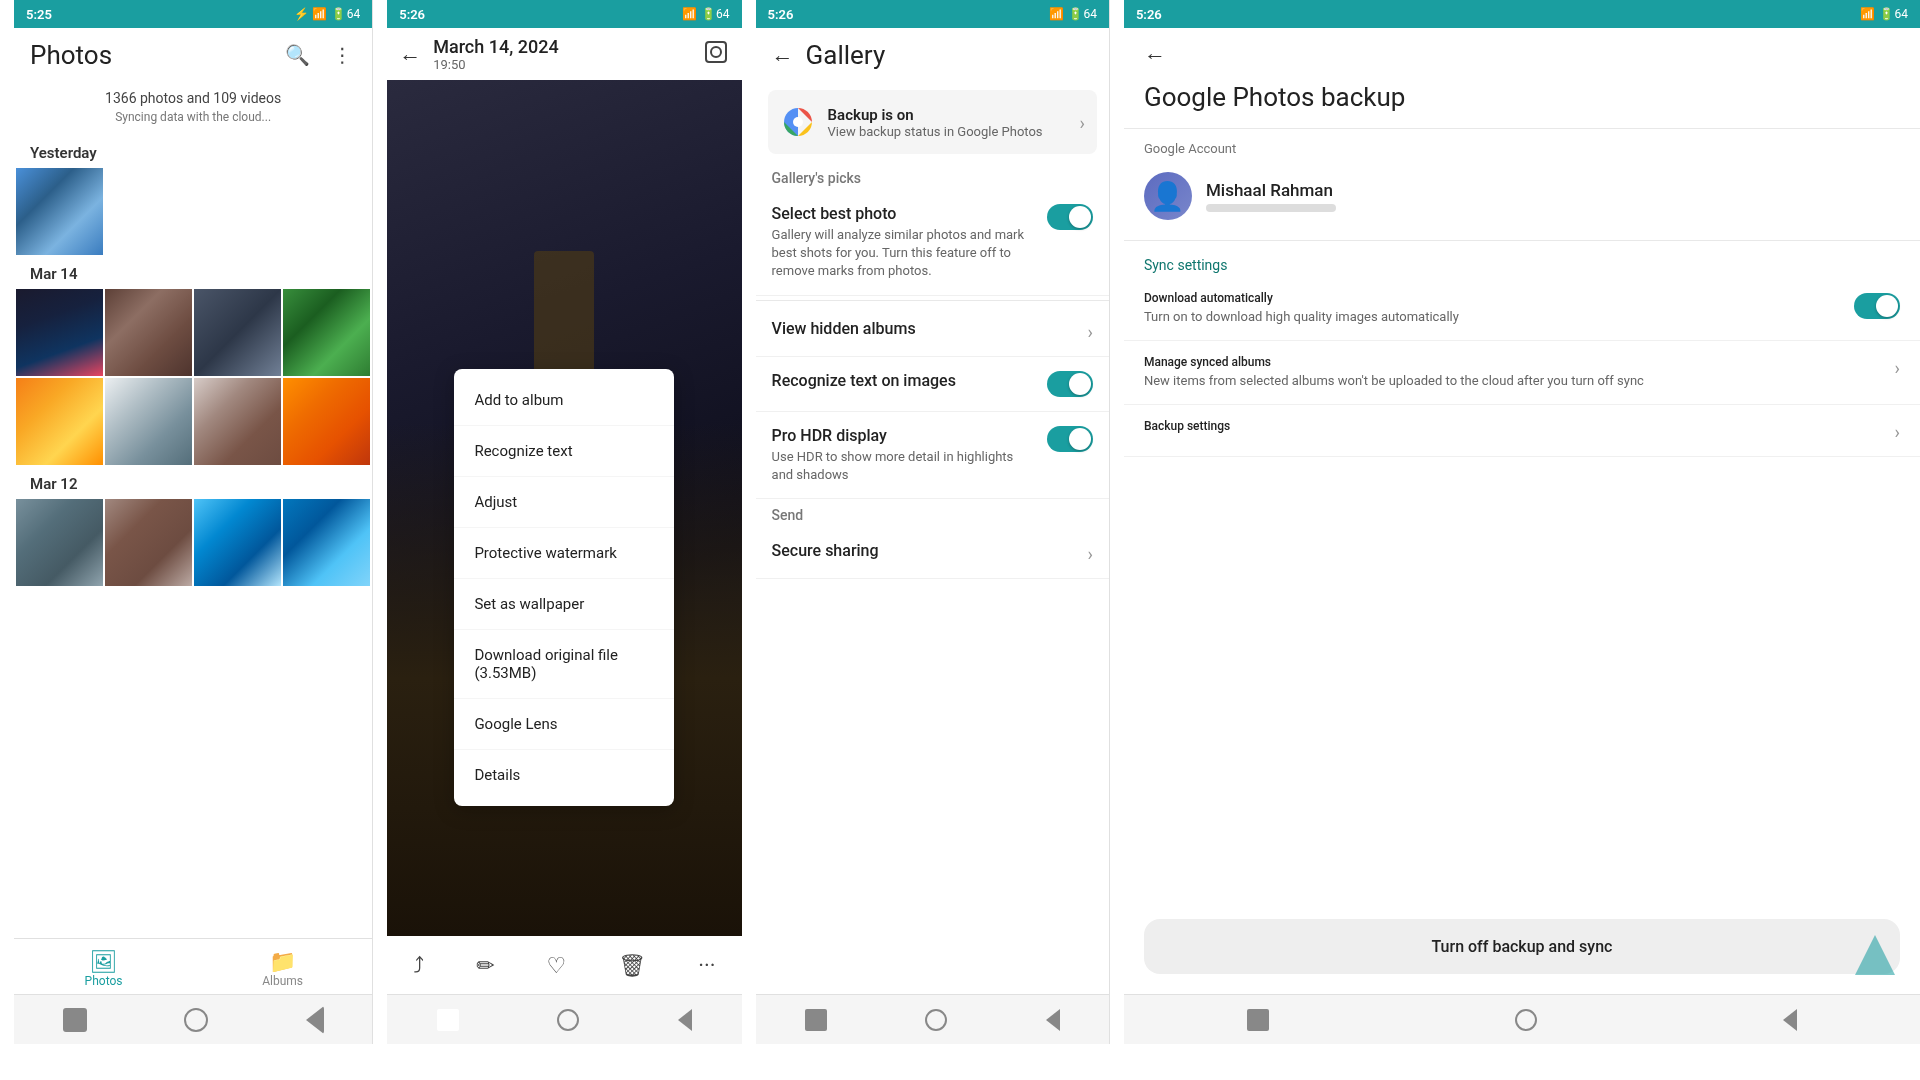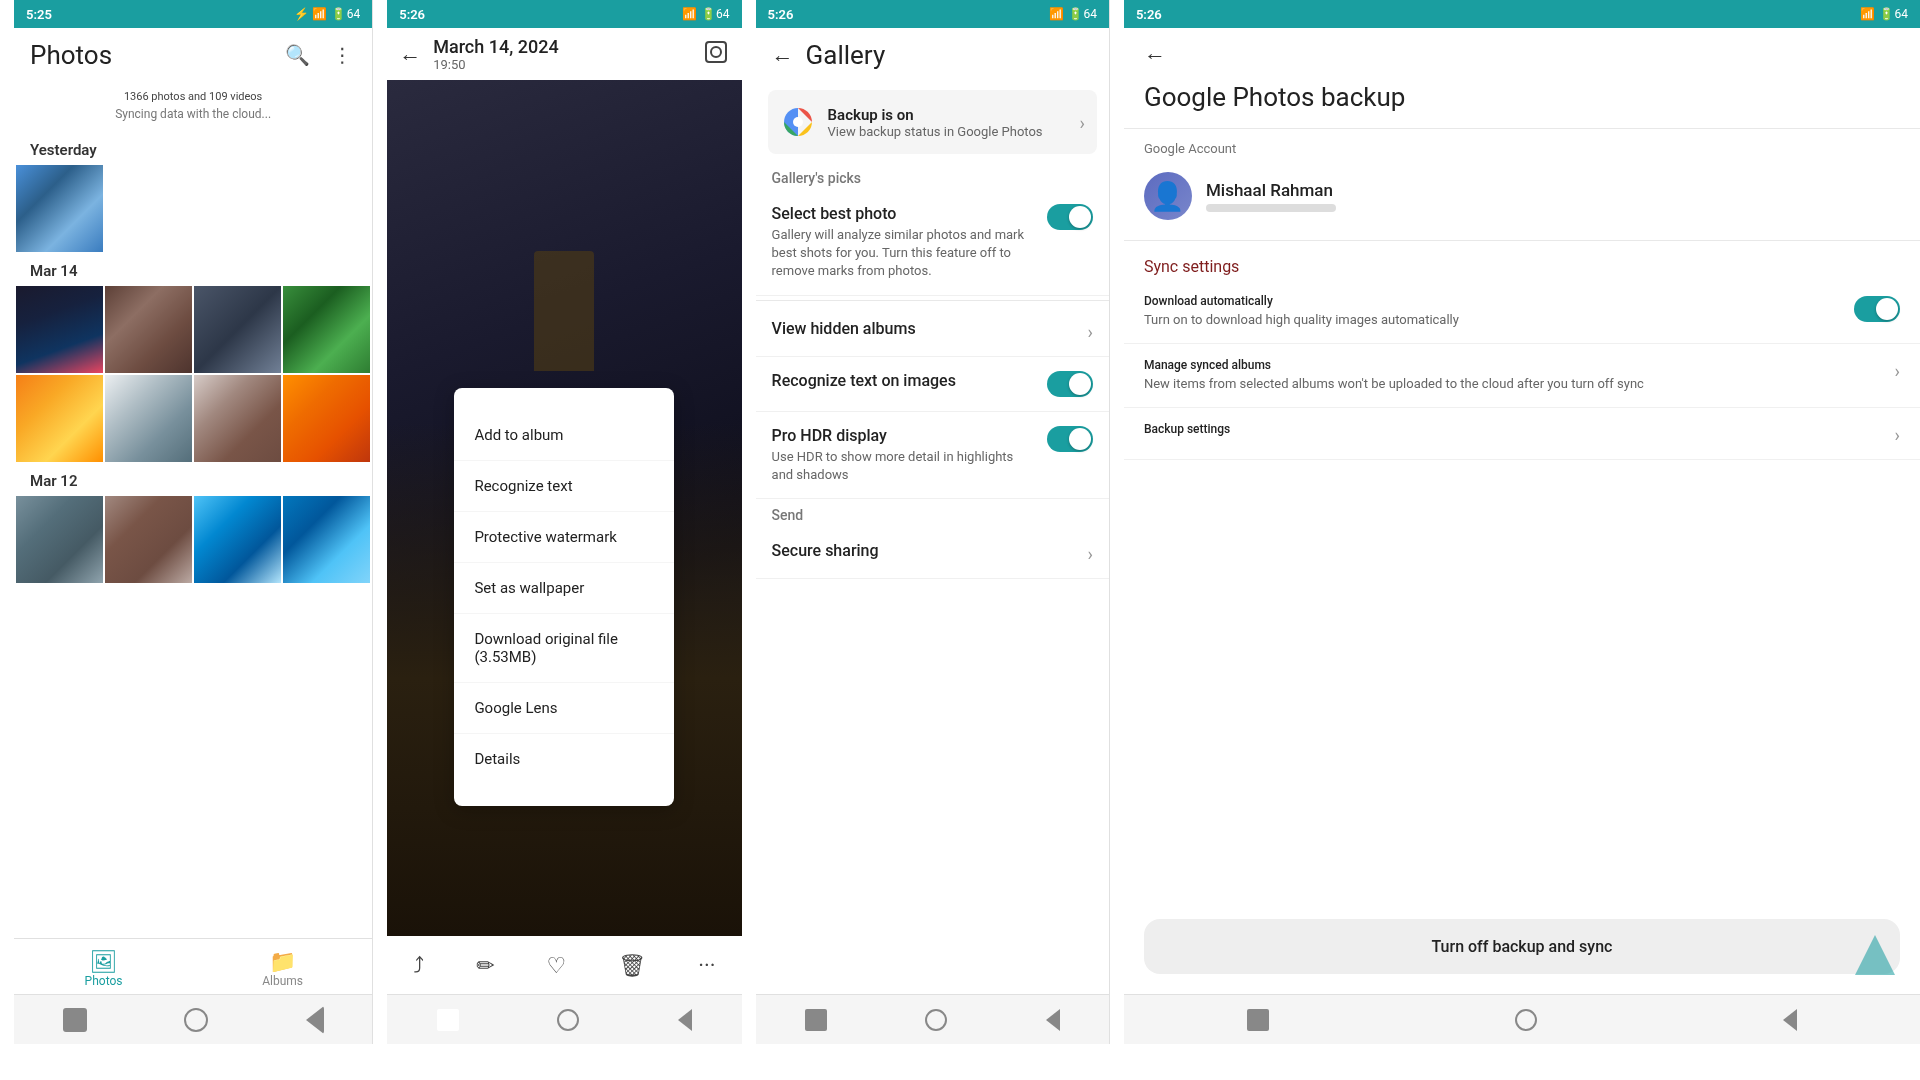--- a/index.html
+++ b/index.html
@@ -100,21 +100,21 @@
       display: flex;
       align-items: center;
       justify-content: center;
       cursor: pointer;
       color: #444;
       font-size: 20px;
     }
     .photos-count {
       text-align: center;
       padding: 8px 0 4px;
-      font-size: 11px;
+      font-size: 14px;
       color: #444;
     }
     .photos-syncing {
       text-align: center;
       font-size: 12px;
       color: #777;
       padding-bottom: 12px;
     }
     .section-label {
       font-size: 15px;
@@ -196,21 +196,21 @@
     }
     .context-menu {
       position: absolute;
       bottom: 130px;
       left: 50%;
       transform: translateX(-50%);
       background: #fff;
       border-radius: 8px;
       box-shadow: 0 4px 20px rgba(0,0,0,0.25);
       width: 220px;
-      padding: 22px 0;
+      padding: 6px 0;
       z-index: 100;
     }
     .context-menu-item {
       padding: 16px 20px;
       font-size: 15px;
       color: #222;
       cursor: pointer;
       border-bottom: 1px solid #f5f5f5;
     }
     .context-menu-item:last-child { border-bottom: none; }
@@ -366,22 +366,22 @@
       height: 8px;
       background: #ddd;
       border-radius: 4px;
       width: 130px;
       margin-top: 4px;
     }
 
     .divider { height: 1px; background: #e8e8e8; margin: 4px 0; }
 
     .sync-section-label {
-      font-size: 16px;
-      color: #7f1d1d;
+      font-size: 14px;
+      color: #0f766e;
       padding: 12px 20px 4px;
     }
     .settings-list-item {
       display: flex;
       align-items: flex-start;
       padding: 14px 20px;
       border-bottom: 1px solid #f0f0f0;
       cursor: pointer;
     }
     .settings-list-item .item-content { flex: 1; }
@@ -508,20 +508,23 @@
       <div style="position:absolute;bottom:0;left:0;right:0;height:60%;background:linear-gradient(0deg,#1a1208,#2a2010,transparent);"></div>
       <div style="position:absolute;top:20%;left:50%;transform:translateX(-50%);width:60px;height:120px;background:rgba(80,60,20,0.6);border-radius:4px 4px 0 0;"></div>
     </div>
 
     <div class="context-menu">
       <div class="context-menu-item">
         <span>Add to album</span>
       </div>
       <div class="context-menu-item">
         <span>Recognize text</span>
+      </div>
+      <div class="context-menu-item">
+        <span>Adjust</span>
       </div>
       <div class="context-menu-item">
         <span>Protective watermark</span>
       </div>
       <div class="context-menu-item">
         <span>Set as wallpaper</span>
       </div>
       <div class="context-menu-item">
         <span>Download original file (3.53MB)</span>
       </div>

